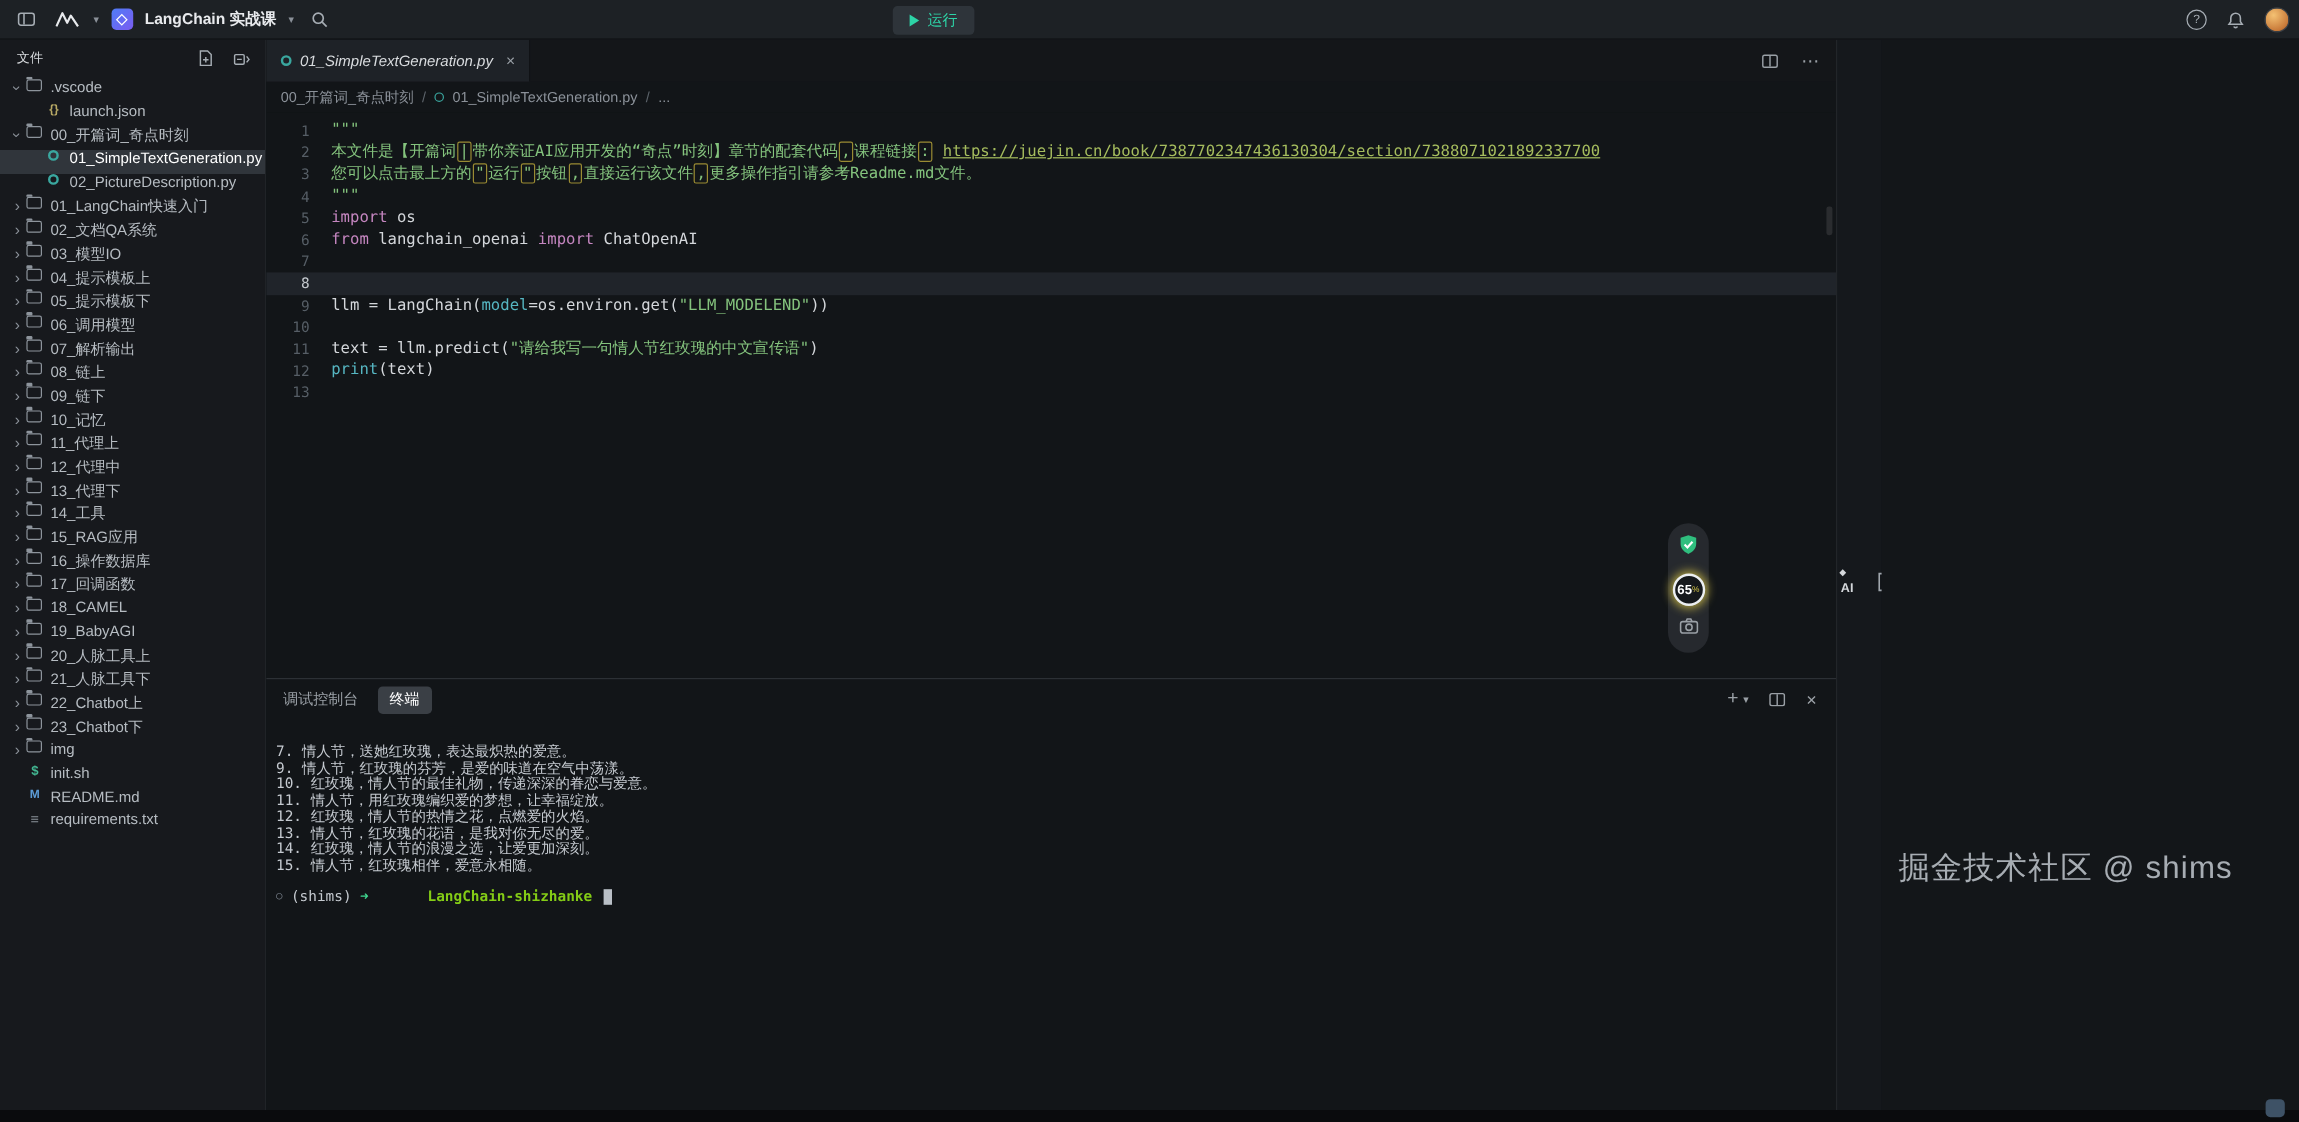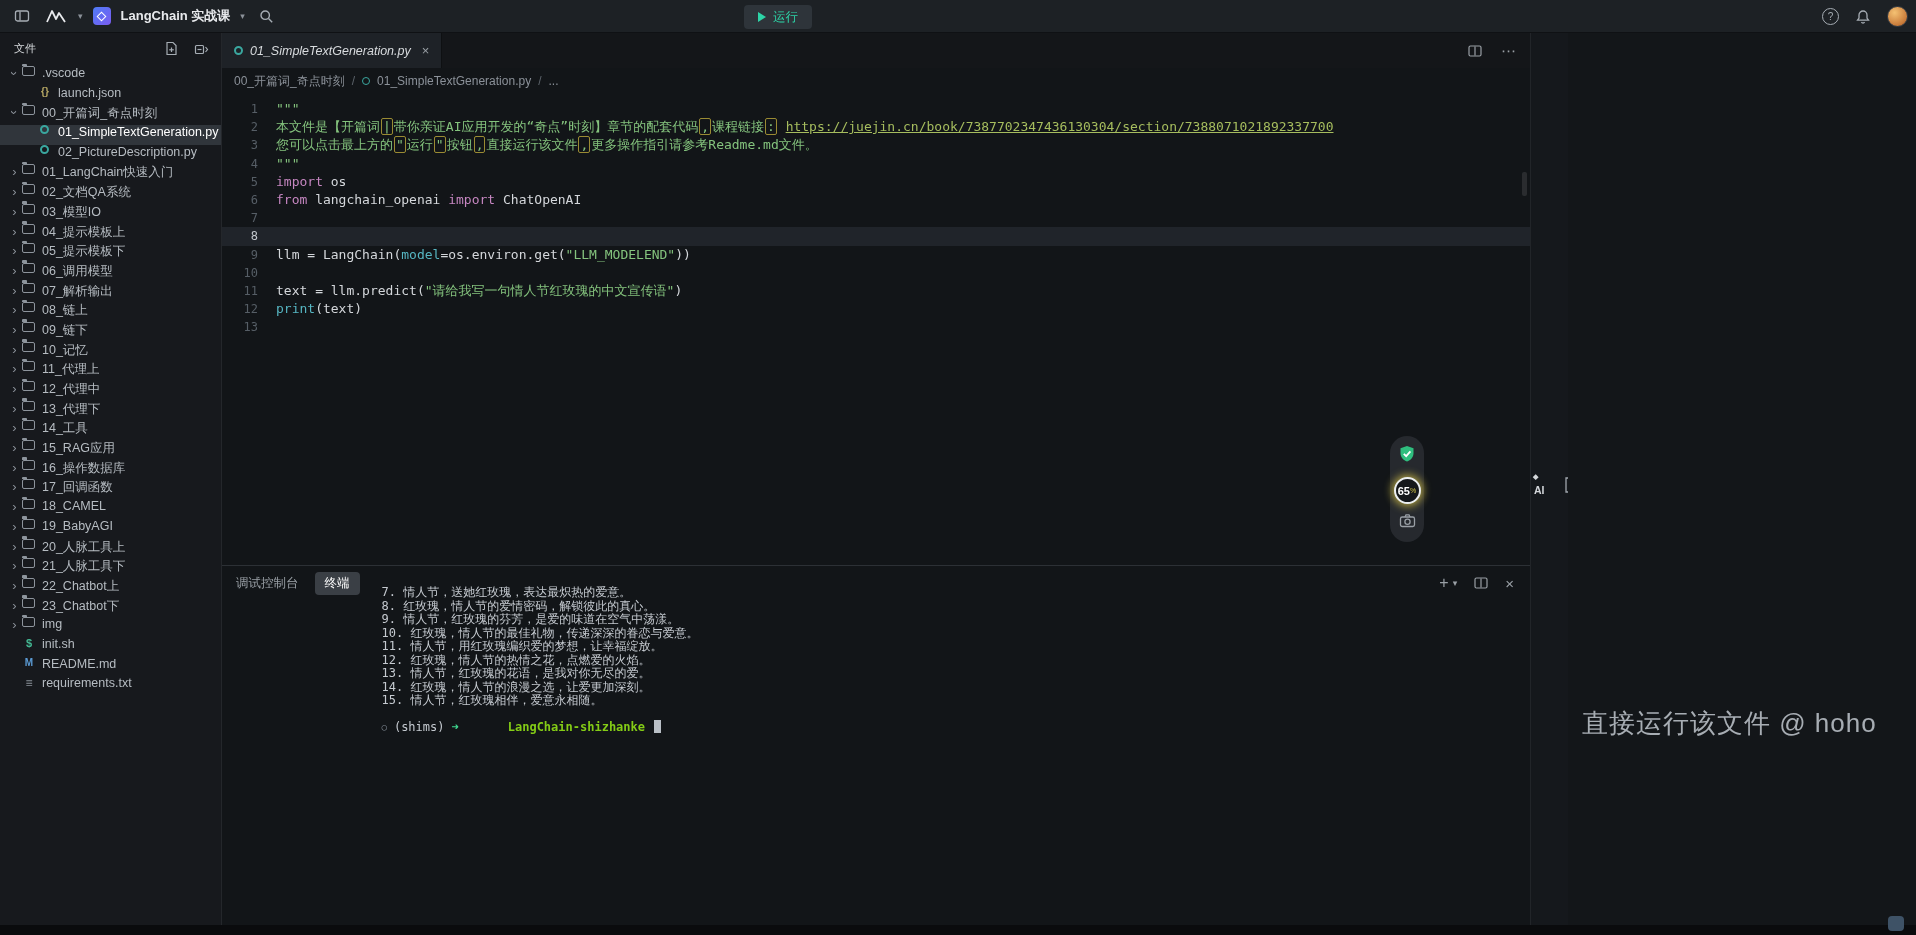--- a/index.html
+++ b/index.html
@@ -86,21 +86,21 @@
   .tk-p { color:#d4d7db; }
   .tk-k { color:#c586c0; }
   .tk-s { color:#84c37d; }
   .tk-c { color:#6a737d; }
   .tk-cy { color:#56b6c2; }
   .tk-l { color:#a6bd5e; text-decoration:underline; }
   .tk-sb { color:#84c37d; border:1px solid #9a8b33; border-radius:2px; padding:0 1px; margin:0 1px; }
   .scroll-thumb { position:absolute; right:3px; top:78px; width:5px; height:24px; background:rgba(255,255,255,0.10); border-radius:2px; }
 
   
-  .panel { height:360px; border-top:1px solid #2c3035; background:#121518; display:flex; flex-direction:row; position:relative; }
+  .panel { height:360px; border-top:1px solid #2c3035; background:#121518; display:flex; flex-direction:column; position:relative; }
   .panel-header { height:34px; display:flex; align-items:center; gap:16px; padding:0 14px; }
   .panel-tab { font-size:12.5px; color:#9aa0a6; cursor:pointer; }
   .panel-tab.active { background:#3a3f45; color:#ffffff; border-radius:4px; padding:3px 10px; }
   .panel-actions { position:absolute; right:16px; top:0; height:34px; display:flex; align-items:center; gap:12px; color:#9aa0a6; }
   .panel-actions .plus { font-size:16px; }
   .panel-actions .ddk { font-size:9px; margin-left:-8px; }
   .terminal { flex:1; padding:20px 0 0 8px; font-family:"DejaVu Sans Mono", monospace;
     font-size:12px; color:#c5cad0; }
   .term-line { height:13.5px; line-height:13.5px; white-space:pre; }
   .prompt-line { margin-top:12px; display:flex; align-items:center; gap:7px; height:14px; }
@@ -430,21 +430,20 @@
                   <rect x="1" y="1" width="12" height="10" rx="1.5" stroke="#9aa0a6" fill="none" stroke-width="1.2"></rect>
                   <line x1="7" y1="1.5" x2="7" y2="10.5" stroke="#9aa0a6" stroke-width="1.2"></line>
                 </svg>
             </span>
             <span style="font-size:15px;">×</span>
           </span>
         </div>
         <div class="terminal">
           <div id="term-output">
               <div class="term-line">7. 情人节，送她红玫瑰，表达最炽热的爱意。</div>
-              <div class="term-line">8. 红玫瑰，情人节的爱情密码，解锁彼此的真心。</div>
               <div class="term-line">9. 情人节，红玫瑰的芬芳，是爱的味道在空气中荡漾。</div>
               <div class="term-line">10. 红玫瑰，情人节的最佳礼物，传递深深的眷恋与爱意。</div>
               <div class="term-line">11. 情人节，用红玫瑰编织爱的梦想，让幸福绽放。</div>
               <div class="term-line">12. 红玫瑰，情人节的热情之花，点燃爱的火焰。</div>
               <div class="term-line">13. 情人节，红玫瑰的花语，是我对你无尽的爱。</div>
               <div class="term-line">14. 红玫瑰，情人节的浪漫之选，让爱更加深刻。</div>
               <div class="term-line">15. 情人节，红玫瑰相伴，爱意永相随。</div>
             </div>
           <div class="prompt-line">
             <span class="p-circle">○</span>
@@ -525,16 +524,16 @@
     </span>
     <span>
       <svg width="17" height="15" viewBox="0 0 17 15">
           <rect x="1.5" y="4" width="14" height="9.5" rx="1.8" stroke="#9aa0a6" fill="none" stroke-width="1.3"></rect>
           <circle cx="8.5" cy="8.7" r="2.6" stroke="#9aa0a6" fill="none" stroke-width="1.3"></circle>
           <path d="M6 4 L7 1.8 h3 L11 4" stroke="#9aa0a6" fill="none" stroke-width="1.3"></path>
         </svg>
     </span>
   </div>
 
-  <div class="watermark">直接运行该文件 @ hoho</div>
+  <div class="watermark">掘金技术社区 @ shims</div>
   <div class="corner-chip"></div>
 
 </div>
 
 </body></html>

